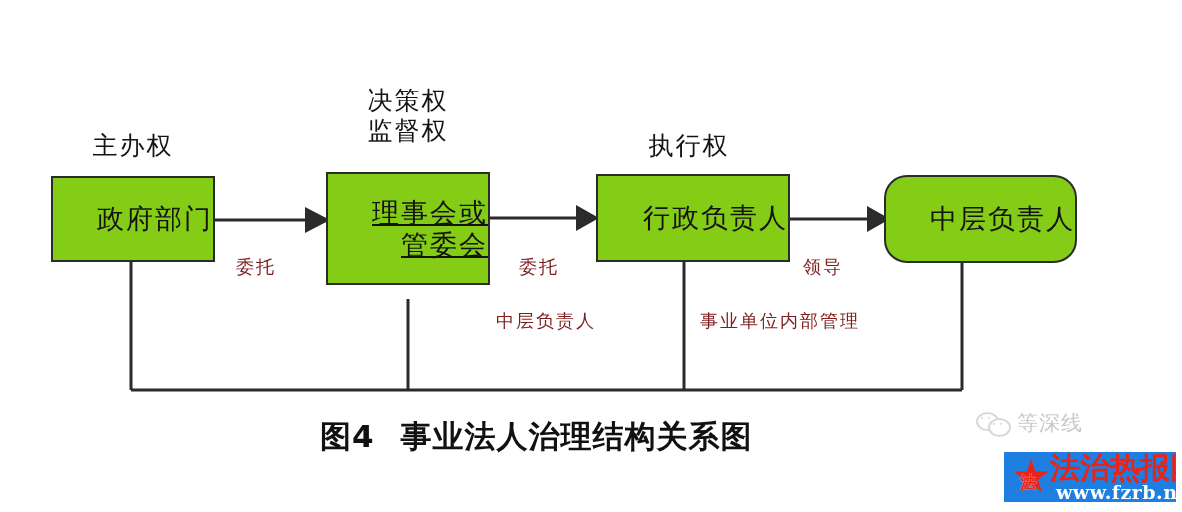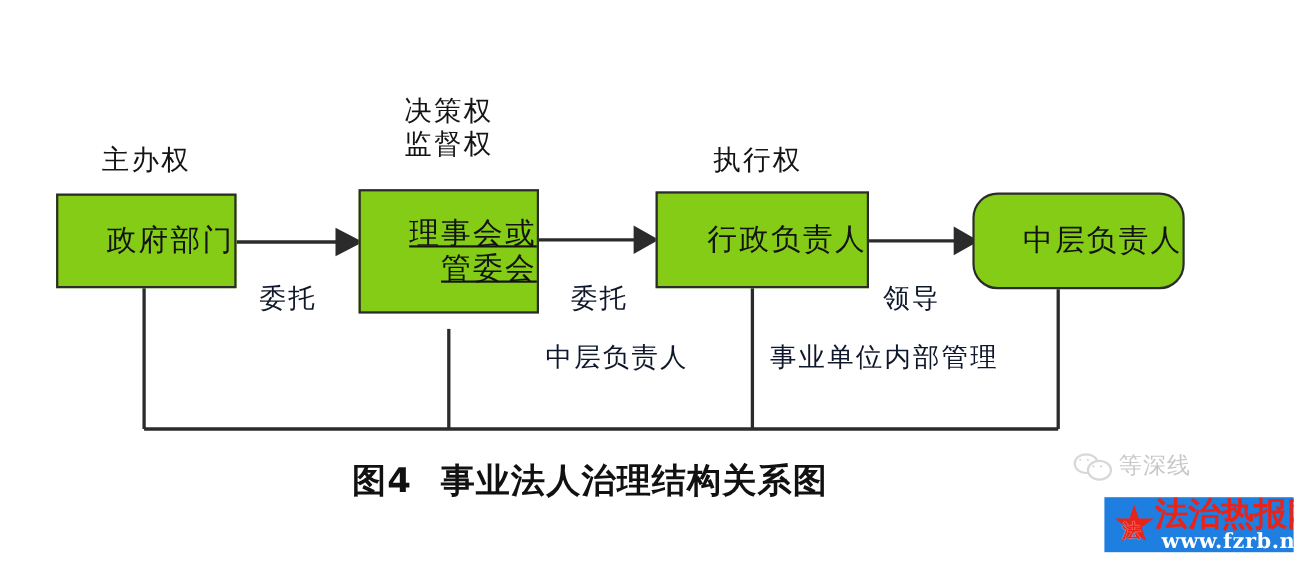--- a/index.html
+++ b/index.html
@@ -49,24 +49,24 @@
     position: absolute;
     font-size: 25px;
     letter-spacing: 2px;
     white-space: nowrap;
     color: #141414;
     text-align: center;
     line-height: 1.2;
   }
   .edge-label {
     position: absolute;
-    font-size: 24px;
-    letter-spacing: 2px;
-    white-space: nowrap;
-    color: #0f172a;
+    font-size: 18px;
+    letter-spacing: 2px;
+    white-space: nowrap;
+    color: #7f1d1d;
     font-family: Liberation Serif, serif;
   }
   .figure-caption {
     position: absolute;
     font-size: 31px;
     font-weight: bold;
     letter-spacing: 1px;
     white-space: nowrap;
     color: #111111;
     font-family: "DejaVu Sans", "Liberation Sans", sans-serif;

